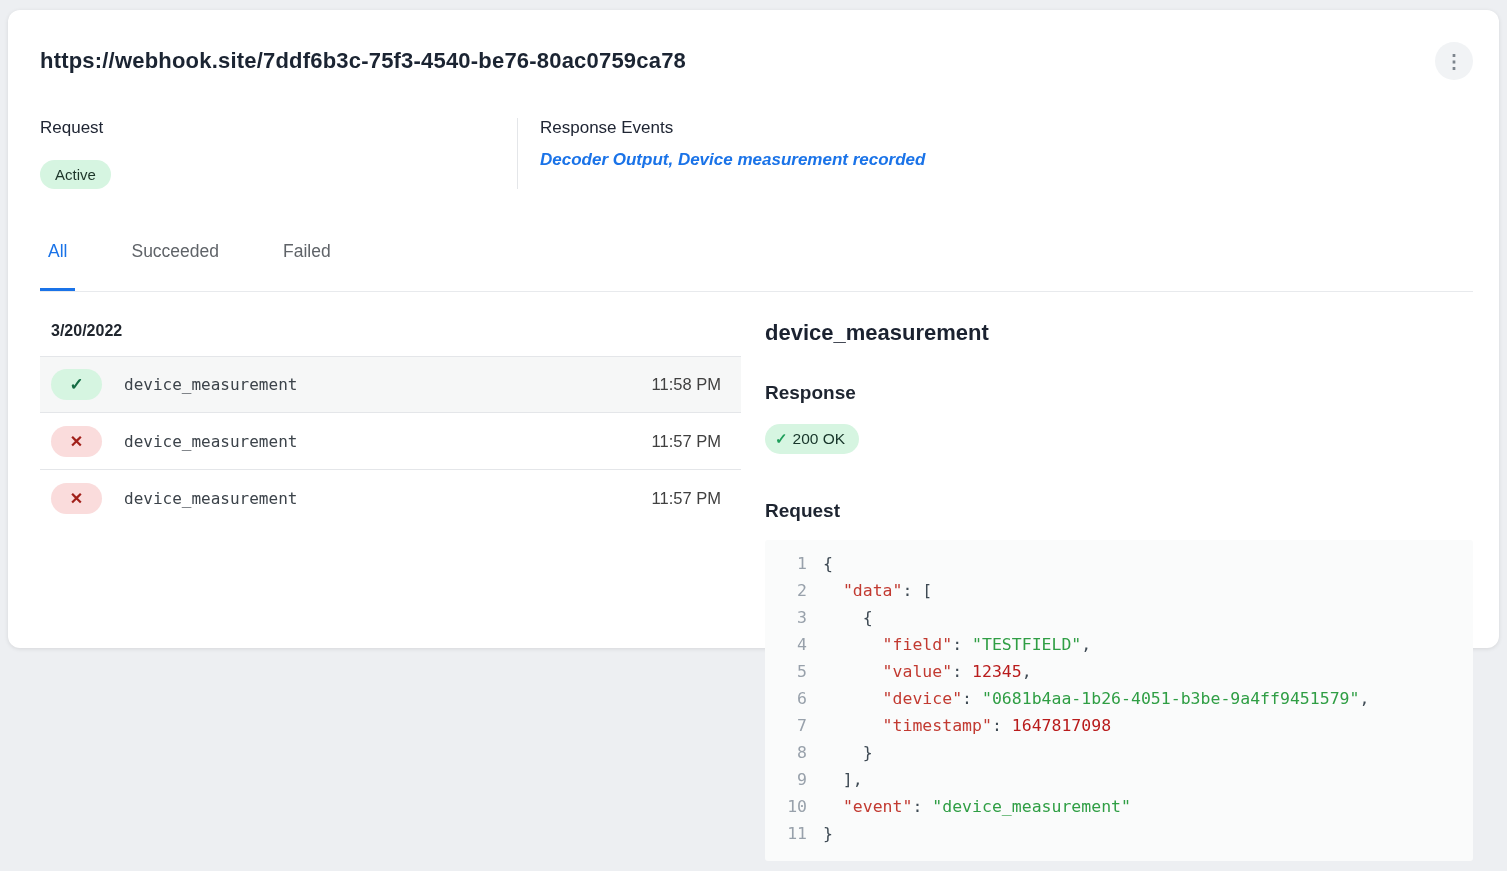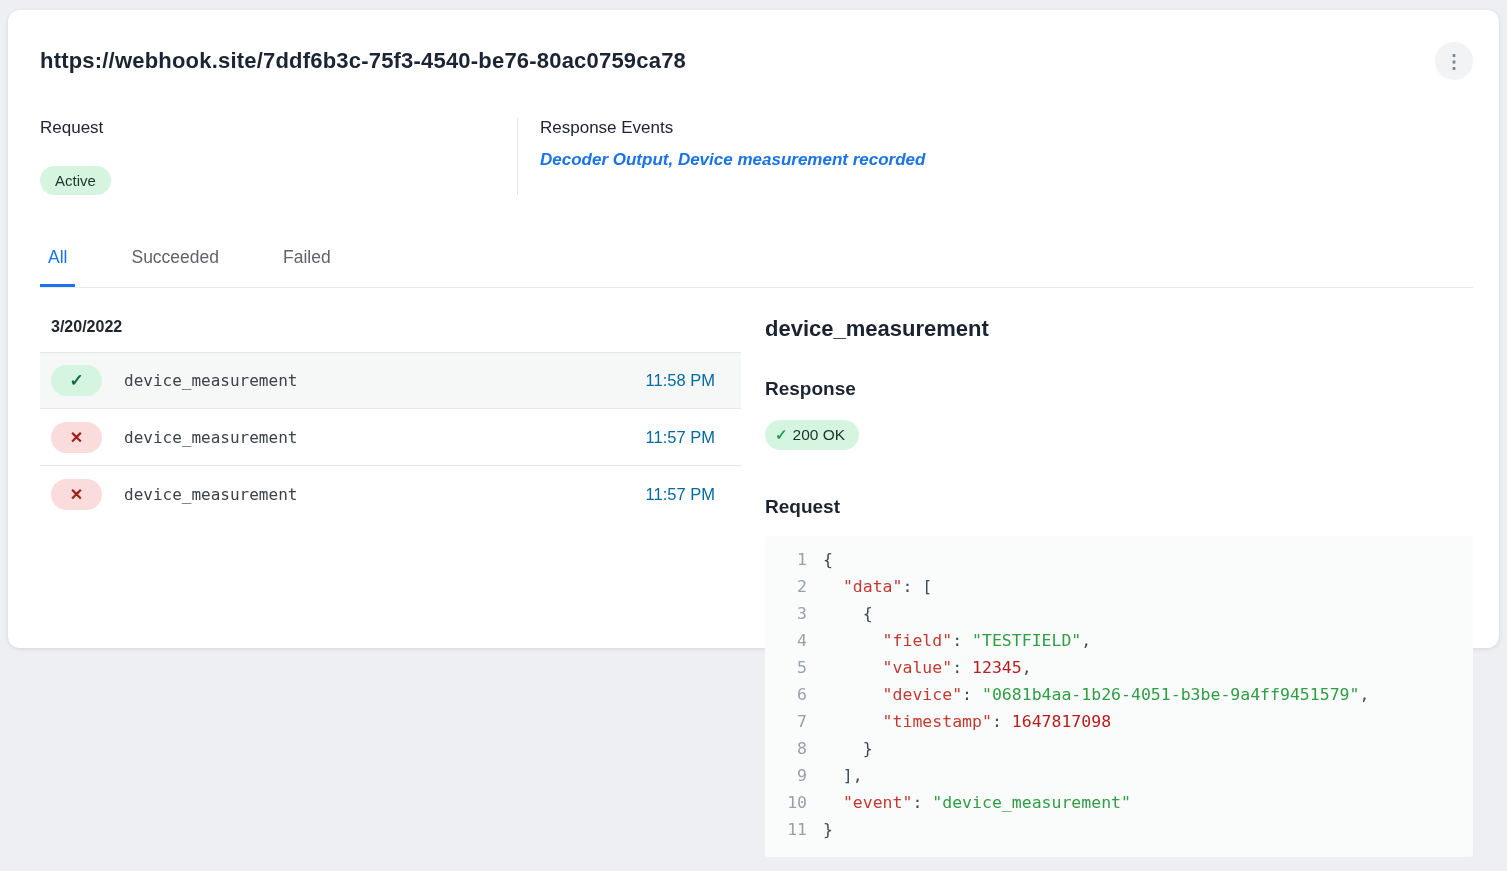--- a/index.html
+++ b/index.html
@@ -44,21 +44,21 @@
     color: #7d858d;
     line-height: 1;
   }
   
   .info-row { display: flex; margin-top: 38px; }
   .info-col-status { width: 477px; }
   .info-col-events { border-left: 1px solid #e4e6e9; padding-left: 22px; padding-bottom: 2px; }
   .info-label { font-size: 17px; color: #202634; }
   .badge-active {
     display: inline-block;
-    margin-top: 28px;
+    margin-top: 22px;
     background: #d6f5e1;
     color: #1d3529;
     font-size: 15px;
     padding: 6px 15px;
     border-radius: 16px;
   }
   .events-link {
     display: inline-block;
     margin-top: 12px;
     color: #1a73e8;
@@ -70,21 +70,21 @@
   }
   
   .tabs {
     display: flex;
     margin-top: 44px;
     border-bottom: 1px solid #e8eaed;
   }
   .tab {
     font-size: 17.5px;
     color: #5f6368;
-    padding: 8px 8px 16px 8px;
+    padding: 8px 8px 26px 8px;
     margin-right: 48px;
     cursor: pointer;
     border-bottom: 3px solid transparent;
   }
   .tab.active {
     color: #1a73e8;
     border-bottom-color: #1a73e8;
   }
   
   .content { display: flex; margin-top: 20px; align-items: flex-start; }
@@ -118,23 +118,23 @@
   .status-pill.success { background: #d6f5e1; color: #146c43; }
   .status-pill.failed  { background: #fadcdc; color: #a1201a; font-size: 16px; }
   .event-name {
     margin-left: 22px;
     font-family: "DejaVu Sans Mono", "Liberation Mono", monospace;
     font-size: 16px;
     color: #3c434a;
   }
   .event-time {
     margin-left: auto;
-    margin-right: 26px;
+    margin-right: 20px;
     font-size: 16.5px;
-    color: #0369a1;
+    color: #404040;
   }
   
   .right-col { flex: 1; margin-left: 24px; }
   .detail-title {
     font-size: 22px;
     font-weight: 700;
     color: #1b2230;
     margin-top: 8px;
   }
   .section-heading {

